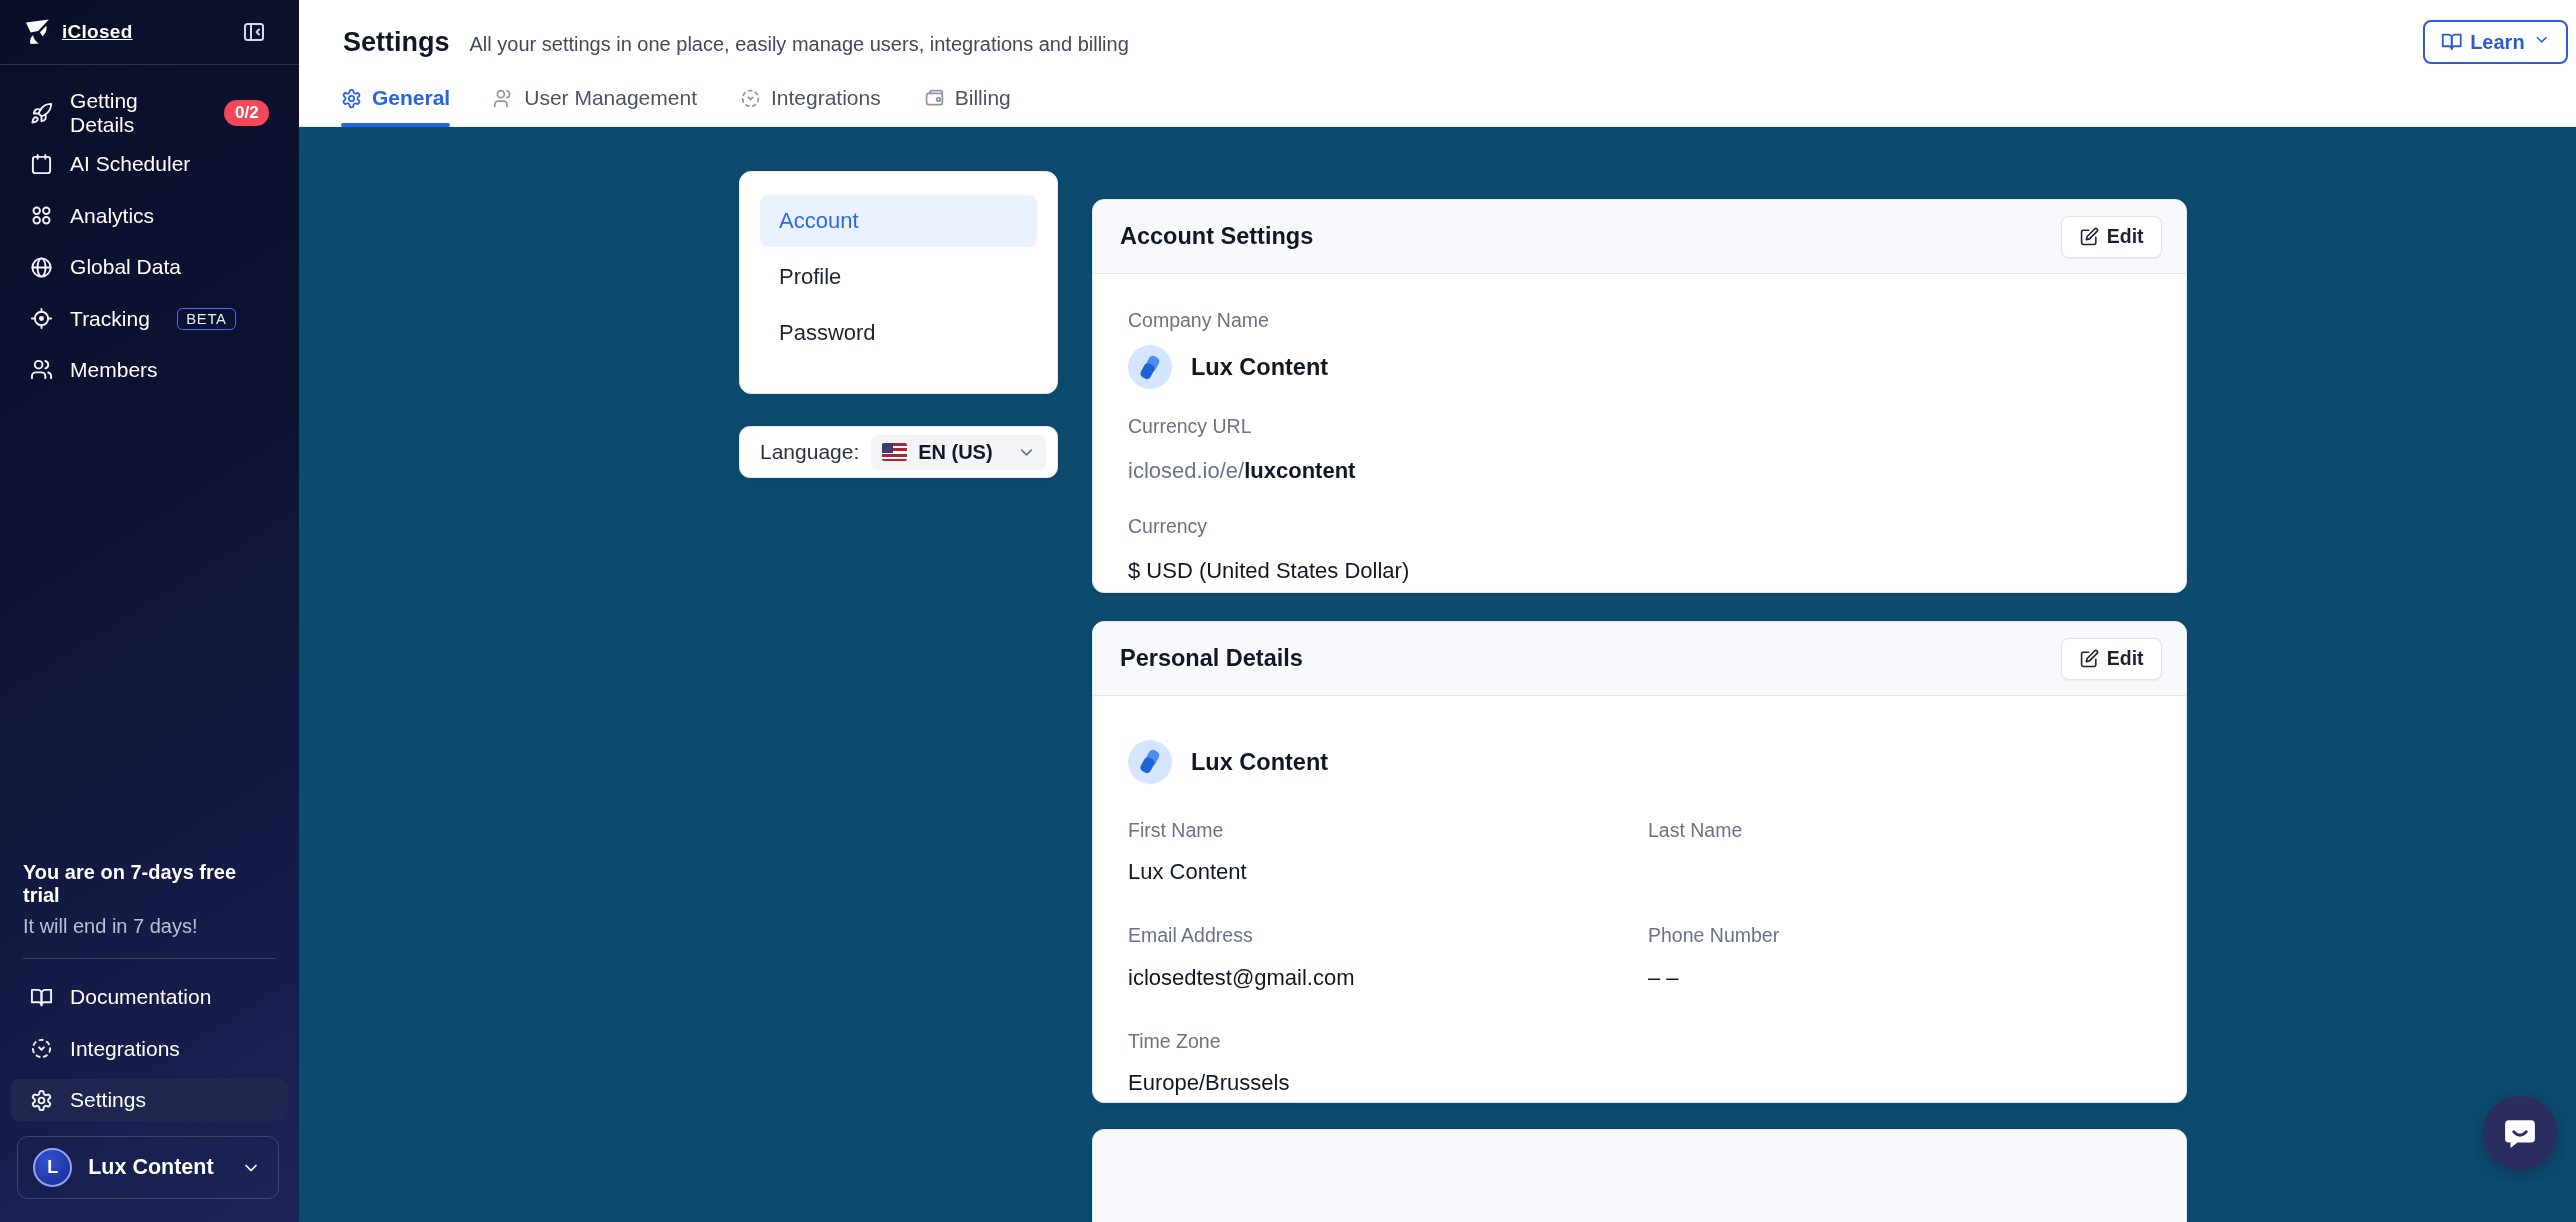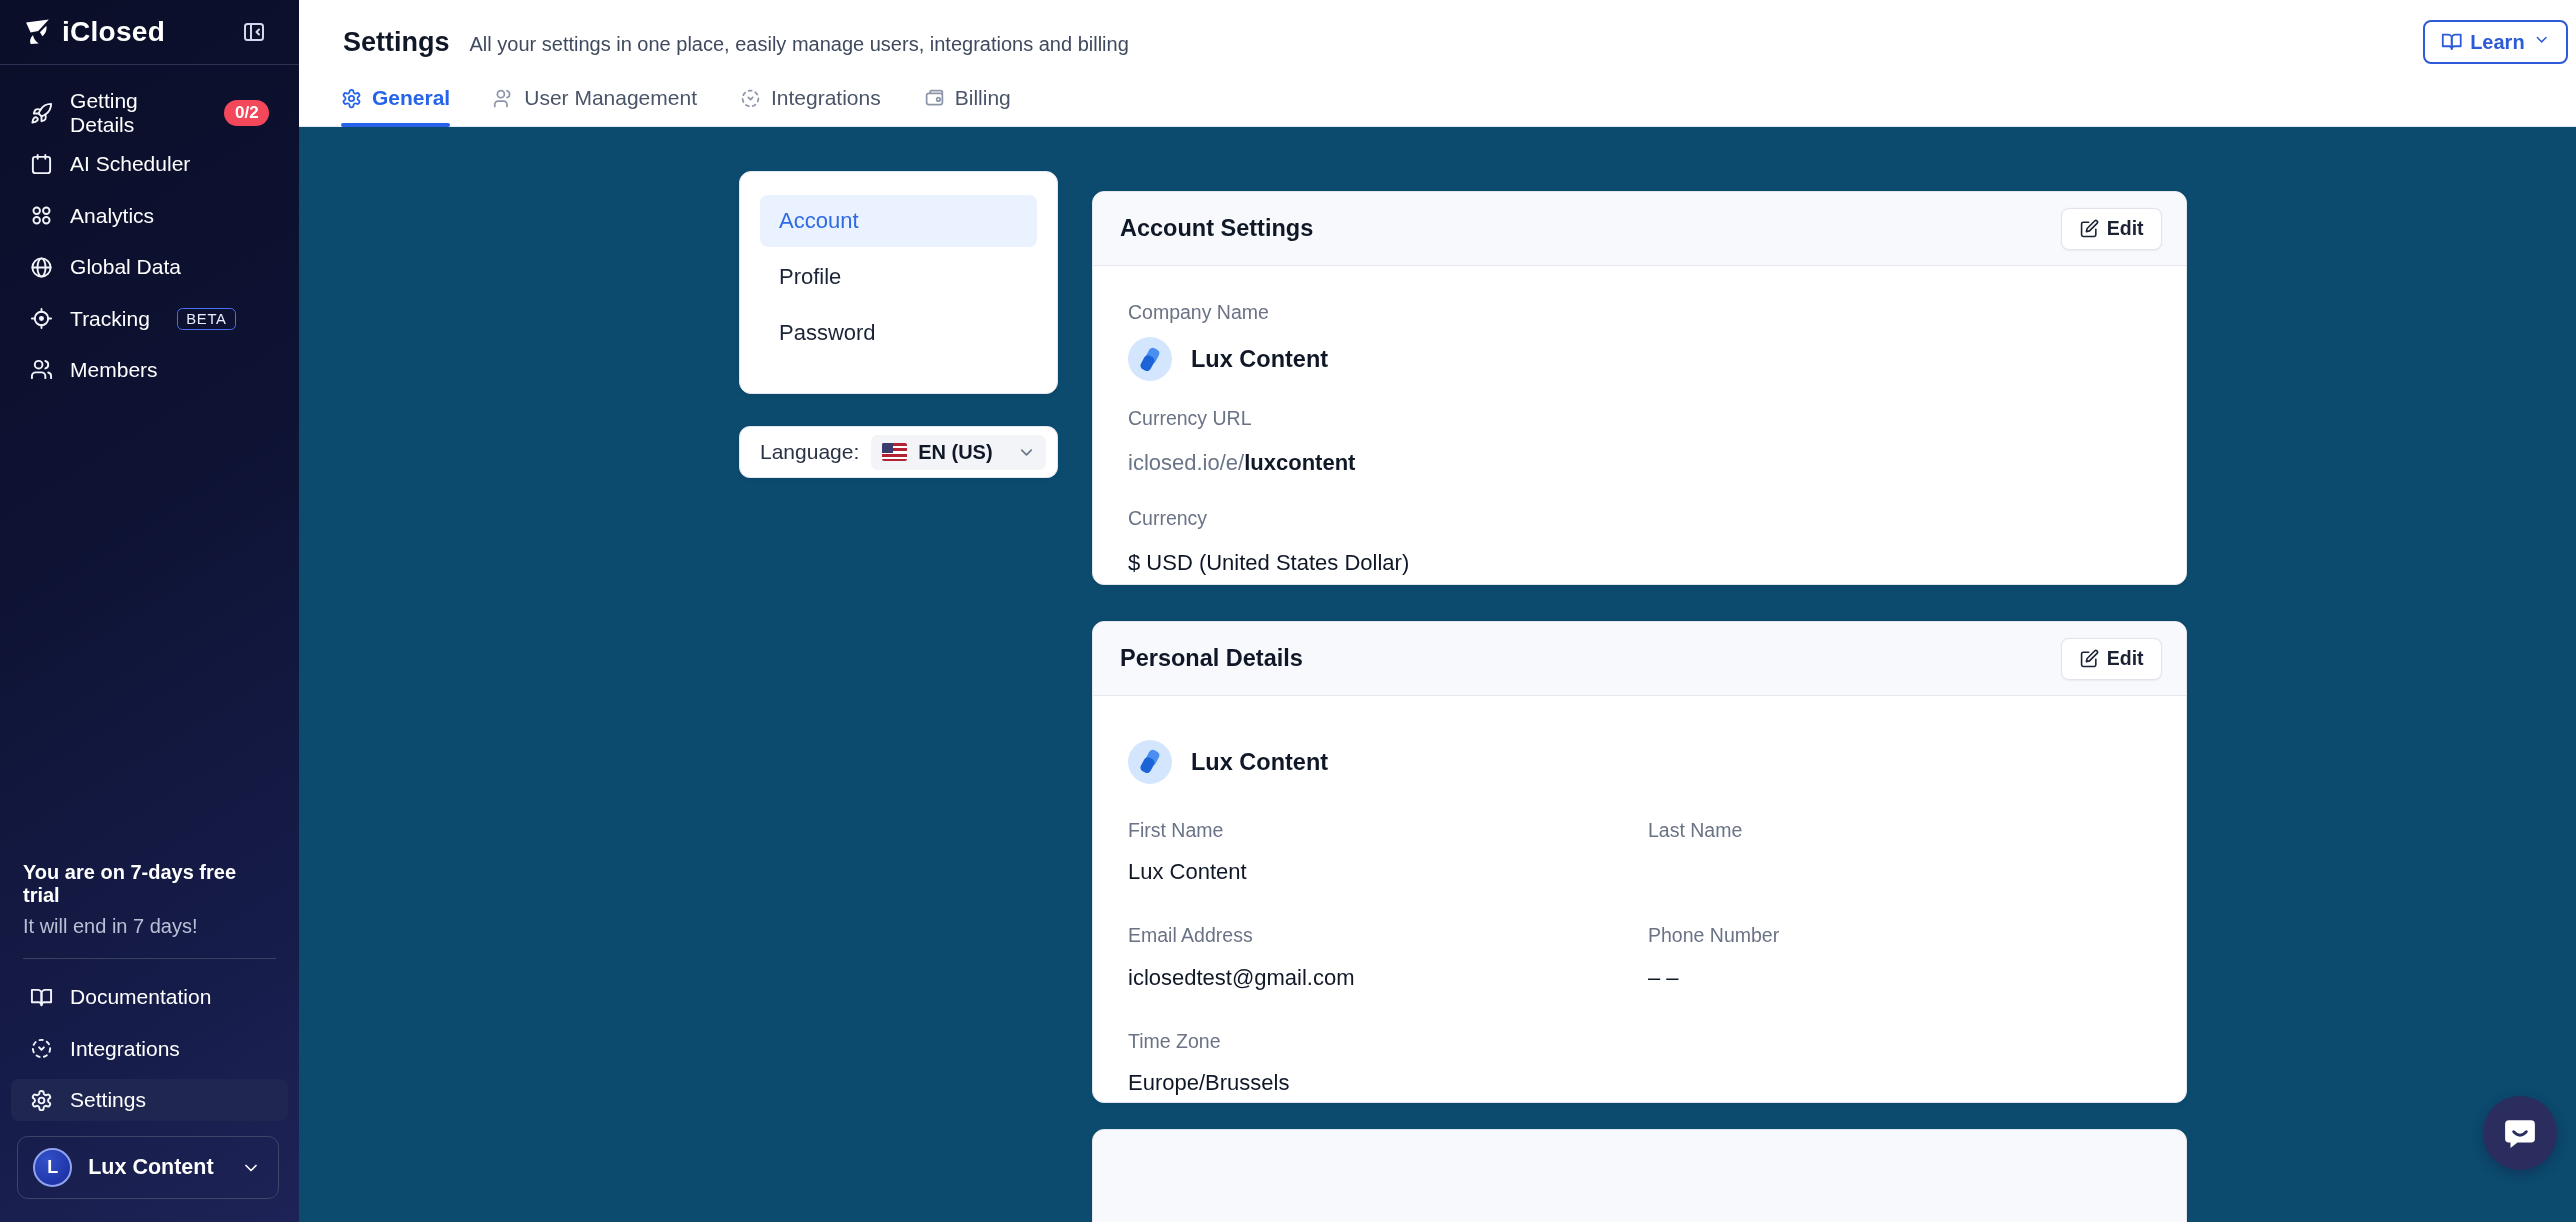--- a/index.html
+++ b/index.html
@@ -10,21 +10,21 @@
   
   .sidebar {
     position:absolute; left:0; top:0; width:299px; height:1222px;
     background:linear-gradient(148deg,#0a0e28 0%,#0e1334 42%,#161c49 78%,#1d2356 100%);
     color:#fff; z-index:5;
   }
   .sb-header { height:65px; display:flex; align-items:center; padding:0 32px 0 23px;
     border-bottom:1.3px solid #2c3354; }
   .logo { display:flex; align-items:center; gap:9.4px; }
   .logo svg { width:29.5px; height:29.5px; }
-  .logo-text { font-size:28px; font-weight:700; letter-spacing:0.3px; }
+  .logo-text { font-size:19px; font-weight:700; letter-spacing:0.3px;text-decoration:underline; }
   .collapse-btn { margin-left:auto; width:27px; height:27px; color:#d4d9ec; display:flex;
     align-items:center; justify-content:center; cursor:pointer; }
   .collapse-btn svg { width:24px; height:24px; }
 
   .sb-nav { margin-top:27px; display:flex; flex-direction:column; gap:9.4px; }
   .sb-item { display:flex; align-items:center; gap:17.4px; height:42px; margin:0 10.7px;
     padding:0 19px; border-radius:8px; font-size:21px; font-weight:500; color:#ffffff; cursor:pointer; }
   .sb-item .sb-icon { width:23px; height:23px; flex:0 0 23px; display:flex; color:#f2f4fb; }
   .sb-item .sb-icon svg { width:23px; height:23px; }
   .sb-item.active { background:#1f2750; }
@@ -95,21 +95,21 @@
   .card { position:absolute; left:793px; width:1095px; background:#fff; border:1.3px solid #e4e7ee;
     border-radius:12px; box-shadow:0 1.3px 5.4px rgba(16,24,40,.04); }
   .card-header { height:74px; background:#f8f9fc; border-bottom:1.3px solid #e4e7ee;
     border-radius:10.7px 10.7px 0 0; display:flex; align-items:center; padding:0 24px 0 27px; }
   .card-title { font-size:23.5px; font-weight:700; color:#101828; }
   .edit-btn { margin-left:auto; height:42px; display:flex; align-items:center; gap:8px; background:#fff;
     border:1.3px solid #e0e4eb; border-radius:8px; padding:0 17.4px; font-size:19.5px; font-weight:600;
     color:#1a2233; cursor:pointer; box-shadow:0 0.7px 2px rgba(16,24,40,.06); }
   .edit-btn svg { width:19px; height:19px; }
 
-  .card.account { top:64px; height:394px; }
+  .card.account { top:72px; height:394px; }
   .card.personal { top:494px; height:482px; }
   .card.partial { top:1002px; height:228px; background:#f8f9fc; border-radius:12px 12px 0 0; }
 
   .card-body { padding:35px 35px 0 35px; }
   .field-label { font-size:19.5px; color:#6a7285; }
   .field-value { font-size:22px; color:#101828; }
   .avatar-row { display:flex; align-items:center; gap:19px; }
   .company-avatar { width:44px; height:44px; border-radius:50%; background:#d3e6fd; display:flex;
     align-items:center; justify-content:center; }
   .company-avatar svg { width:29.5px; height:29.5px; }

